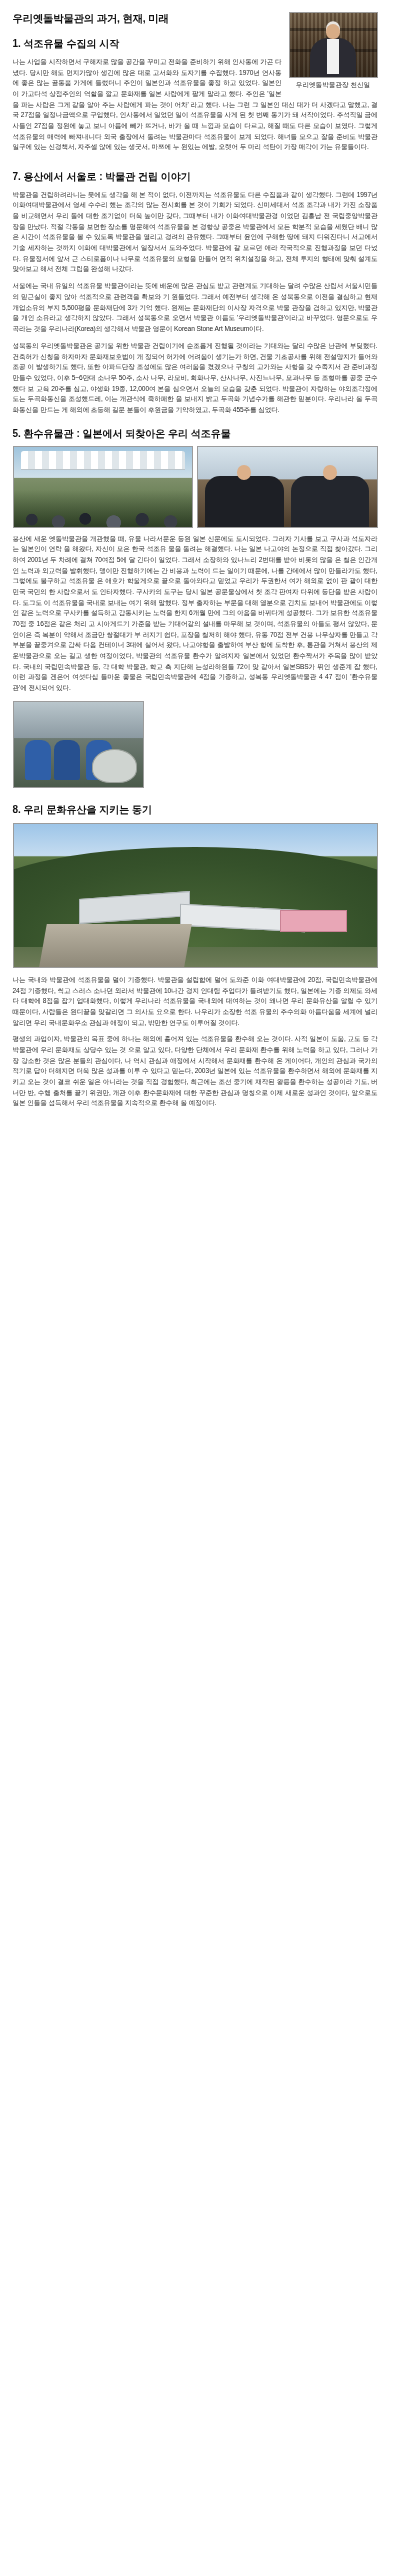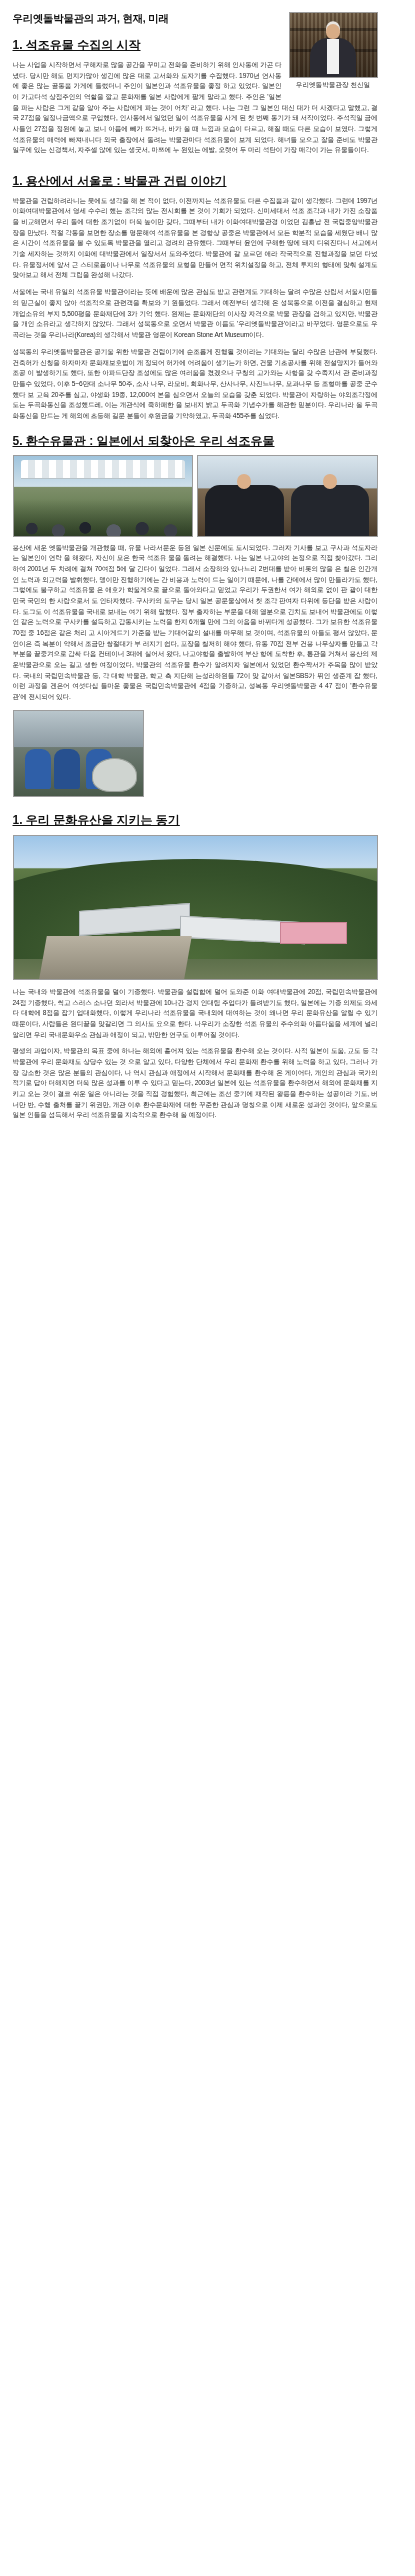--- a/index.html
+++ b/index.html
@@ -82,26 +82,25 @@
     margin-left: -6.2px;
     background: #f2f2f2;
   }
   .hero-caption {
     font-size: 6.6px;
     color: #222;
     margin-top: 2.8px;
     line-height: 1.3;
   }
   h2.section {
-    font-size: 12px;
+    font-size: 10px;
     font-weight: bold;
     color: #111;
     margin: 11px 0 5.5px 0;
     clear: none;
-    text-decoration: underline;
   }
   h2.section.clearfix-top {
     clear: both;
   }
   p.body {
     font-size: 6.6px;
     line-height: 1.62;
     text-align: justify;
     margin: 0 0 6.2px 0;
     color: #1e1e1e;
@@ -257,21 +256,21 @@
       <div class="person-head"></div>
     </div>
     <div class="hero-caption">우리옛돌박물관장 천신일</div>
   </div>
 
   <h2 class="section">1. 석조유물 수집의 시작</h2>
   <p class="body">나는 사업을 시작하면서 구해자로 많을 공간을 꾸미고 전화을 준비하기 위해 인사동에 가곤 다녔다. 당시만 해도 먼지가많아 생긴에 많은 대로 고서화와 도자기를 수집했다. 1970년 연사동에 좋은 많는 골동품 가게에 들렀더니 주인이 일본인과 석조유물을 좋정 하고 있었다. 일본인이 가고다석 상점주인의 역할을 깔고 문화재를 일본 사람에게 팔게 말라고 했다. 주인은 '일본을 파는 사람은 그게 같을 알아 주는 사람에게 파는 것이 어차' 라고 했다. 나는 그런 그 일본인 대신 대가 더 사겠다고 말했고, 결국 27점을 일정나금액으로 구입했다, 인사동에서 일었던 일이 석조유물을 사게 된 첫 번째 동기가 돼 서작이었다. 주석직일 금에 사들인 27점을 정원에 놓고 보니 아름에 빼가 뜨거나, 바가 올 때 느낌과 모습이 다르고, 해질 때도 다른 모습이 보였다. 그렇게 석조유물의 매력에 빠져내니다 외국 출장에서 돌려는 박물관마다 석조유물이 보계 되었다. 해녀들 모으고 잘을 준비도 박물관 일구에 있는 신경책서, 자주셀 않에 있는 생굿서, 마쯔에 누 원있는 에발, 오랫어 두 마리 석탄이 가장 매각이 가는 유물들이다.</p>
 
   <div class="clear"></div>
 
-  <h2 class="section clearfix-top">1. 용산에서 서울로 : 박물관 건립 이야기</h2>
+  <h2 class="section clearfix-top">7. 용산에서 서울로 : 박물관 건립 이야기</h2>
   <p class="body">박물관을 건립하려라니는 뭇에도 생각을 해 본 적이 없다, 이전까지는 석조유물도 다른 수집품과 같이 생각했다. 그런데 1997년 이화여대박물관에서 영세 수수리 했는 조각의 많는 전시회를 본 것이 기회가 되었다. 신미세대서 석조 조각과 내가 가진 소장품을 비교해면서 우리 돌에 대한 조기없이 더욱 높이만 갖다, 그때부터 내가 이화여대박물관경 이었던 김홍남 전 국립중앙박물관장을 만났다. 적절 각동을 보면한 장소를 명문해여 석조유물을 본 경향상 공중은 박물관에서 모든 학분적 모습을 세웠단 배니 많은 시간이 석조유물을 볼 수 있도록 박물관을 열리고 경려의 관유했다. 그때부터 윤인에 구해한 땅에 돼지 디워진다니 서고에서 기술 세자하는 것까지 이화에 대박물관에서 일장서서 도와주었다. 박물관에 갈 모르던 애라 작국적으로 진행과정을 보던 다넜다. 유물정서에 앞서 근 스티로폼이나 나무로 석조유물의 모형을 만들어 면적 위치설정을 하고, 전체 투지의 형태에 맞춰 설계도 맞아보고 해서 전체 그림을 완성해 나갔다.</p>
   <p class="body">서울에는 국내 유일의 석조유물 박물관이라는 뜻에 배운에 많은 관심도 받고 관련계도 기대하는 달려 수많은 산림서 서울시민들의 믿근실이 좋지 않아 석조적으로 관련객을 확보와 기 원들었다. 그래서 예전부터 생각해 온 성북동으로 이전을 결심하고 현재 개업소유의 부지 5,500평을 문화재단에 3가 기억 했다. 원제는 문화재단의 이사장 자격으로 박물 관장을 겸하고 있지만, 박물관을 개인 소유라고 생각하지 않았다. 그래서 성북동으로 오면서 박물관 이름도 '우리옛돌박물관'이라고 바꾸었다. 영문으로도 우곡라는 것을 우리나라(Korea)의 생각해서 박물관 영문이 Korean Stone Art Museum이다.</p>
   <p class="body">성북동의 우리옛돌박물관은 공기울 위한 박물관 건립이기에 순조롭게 진행될 것이라는 기대와는 달리 수많은 난관에 부딪혔다. 건축허가 신청을 하자마자 문화재보호법이 개 정되어 허가에 어려움이 생기는가 하면, 건물 기초공사를 위해 전설망지가 들어와 조공 이 발생하기도 했다, 또한 아파트단장 조성에도 많은 여러움을 켰겠으나 구청의 고가와는 사항을 갖 수족지서 관 준비과정 만들수 있었다, 이후 5~6만대 소나무 50주, 소사 나무, 라모비, 회화나무, 산사나무, 사진느나무, 모과나무 등 조형마를 공중 군수했다 보 교육 20주를 심고, 야생화 19종, 12,000여 본을 심으면서 오늘의 모습을 갖춘 되었다. 박물관이 자랑하는 야외조각정에도는 두곡화동신을 조성했드레, 이는 개관식에 죽하패한 을 보내지 밝고 두곡화 기념수가를 해관한 믿분이다. 우리나라 올 두곡화동신을 만드는 게 해외에 초등해 길문 분들이 후원금을 기약하였고, 두곡화 455주를 심었다.</p>
 
   <h2 class="section">5. 환수유물관 : 일본에서 되찾아온 우리 석조유물</h2>
 
   <div class="photo-pair">
     <div class="photo p-event-left">
       <div class="tent"></div>
       <div class="crowd"></div>
@@ -293,21 +292,21 @@
     <div class="worker w1"></div>
     <div class="worker w2"></div>
     <div class="worker w3"></div>
     <div class="stone"></div>
   </div>
 
   <p class="body"></p>
 
   <div class="clear"></div>
 
-  <h2 class="section">1. 우리 문화유산을 지키는 동기</h2>
+  <h2 class="section">8. 우리 문화유산을 지키는 동기</h2>
 
   <div class="photo p-museum">
     <div class="hill"></div>
     <div class="roof-a"></div>
     <div class="roof-b"></div>
     <div class="pink-wall"></div>
     <div class="path"></div>
   </div>
 
   <p class="body">나는 국내와 박물관에 석조유물을 덜이 기증했다. 박물관을 설립함에 덜어 도와준 이화 여대박물관에 20점, 국립민속박물관에 24점 기증했다, 씩고 스러스 소나던 외라서 박물관에 10나간 경지 인대팀 주업다가 들려받기도 했다, 일본에는 기증 의제도 와세다 대학에 8점을 잡기 업대화했다, 이렇게 우리나라 석조유물을 국내외에 대여하는 것이 왜나면 우리 문화유산을 알릴 수 있기 때문이다, 사람들은 원디끝을 맞갈리면 그 의사도 요으로 한다. 나우리가 소장한 석조 유물의 주수의화 아름다움을 세계에 널리 알리면 우리 국내문화우소 관심과 애정이 되고, 밖만한 연구도 이루어질 것이다.</p>

